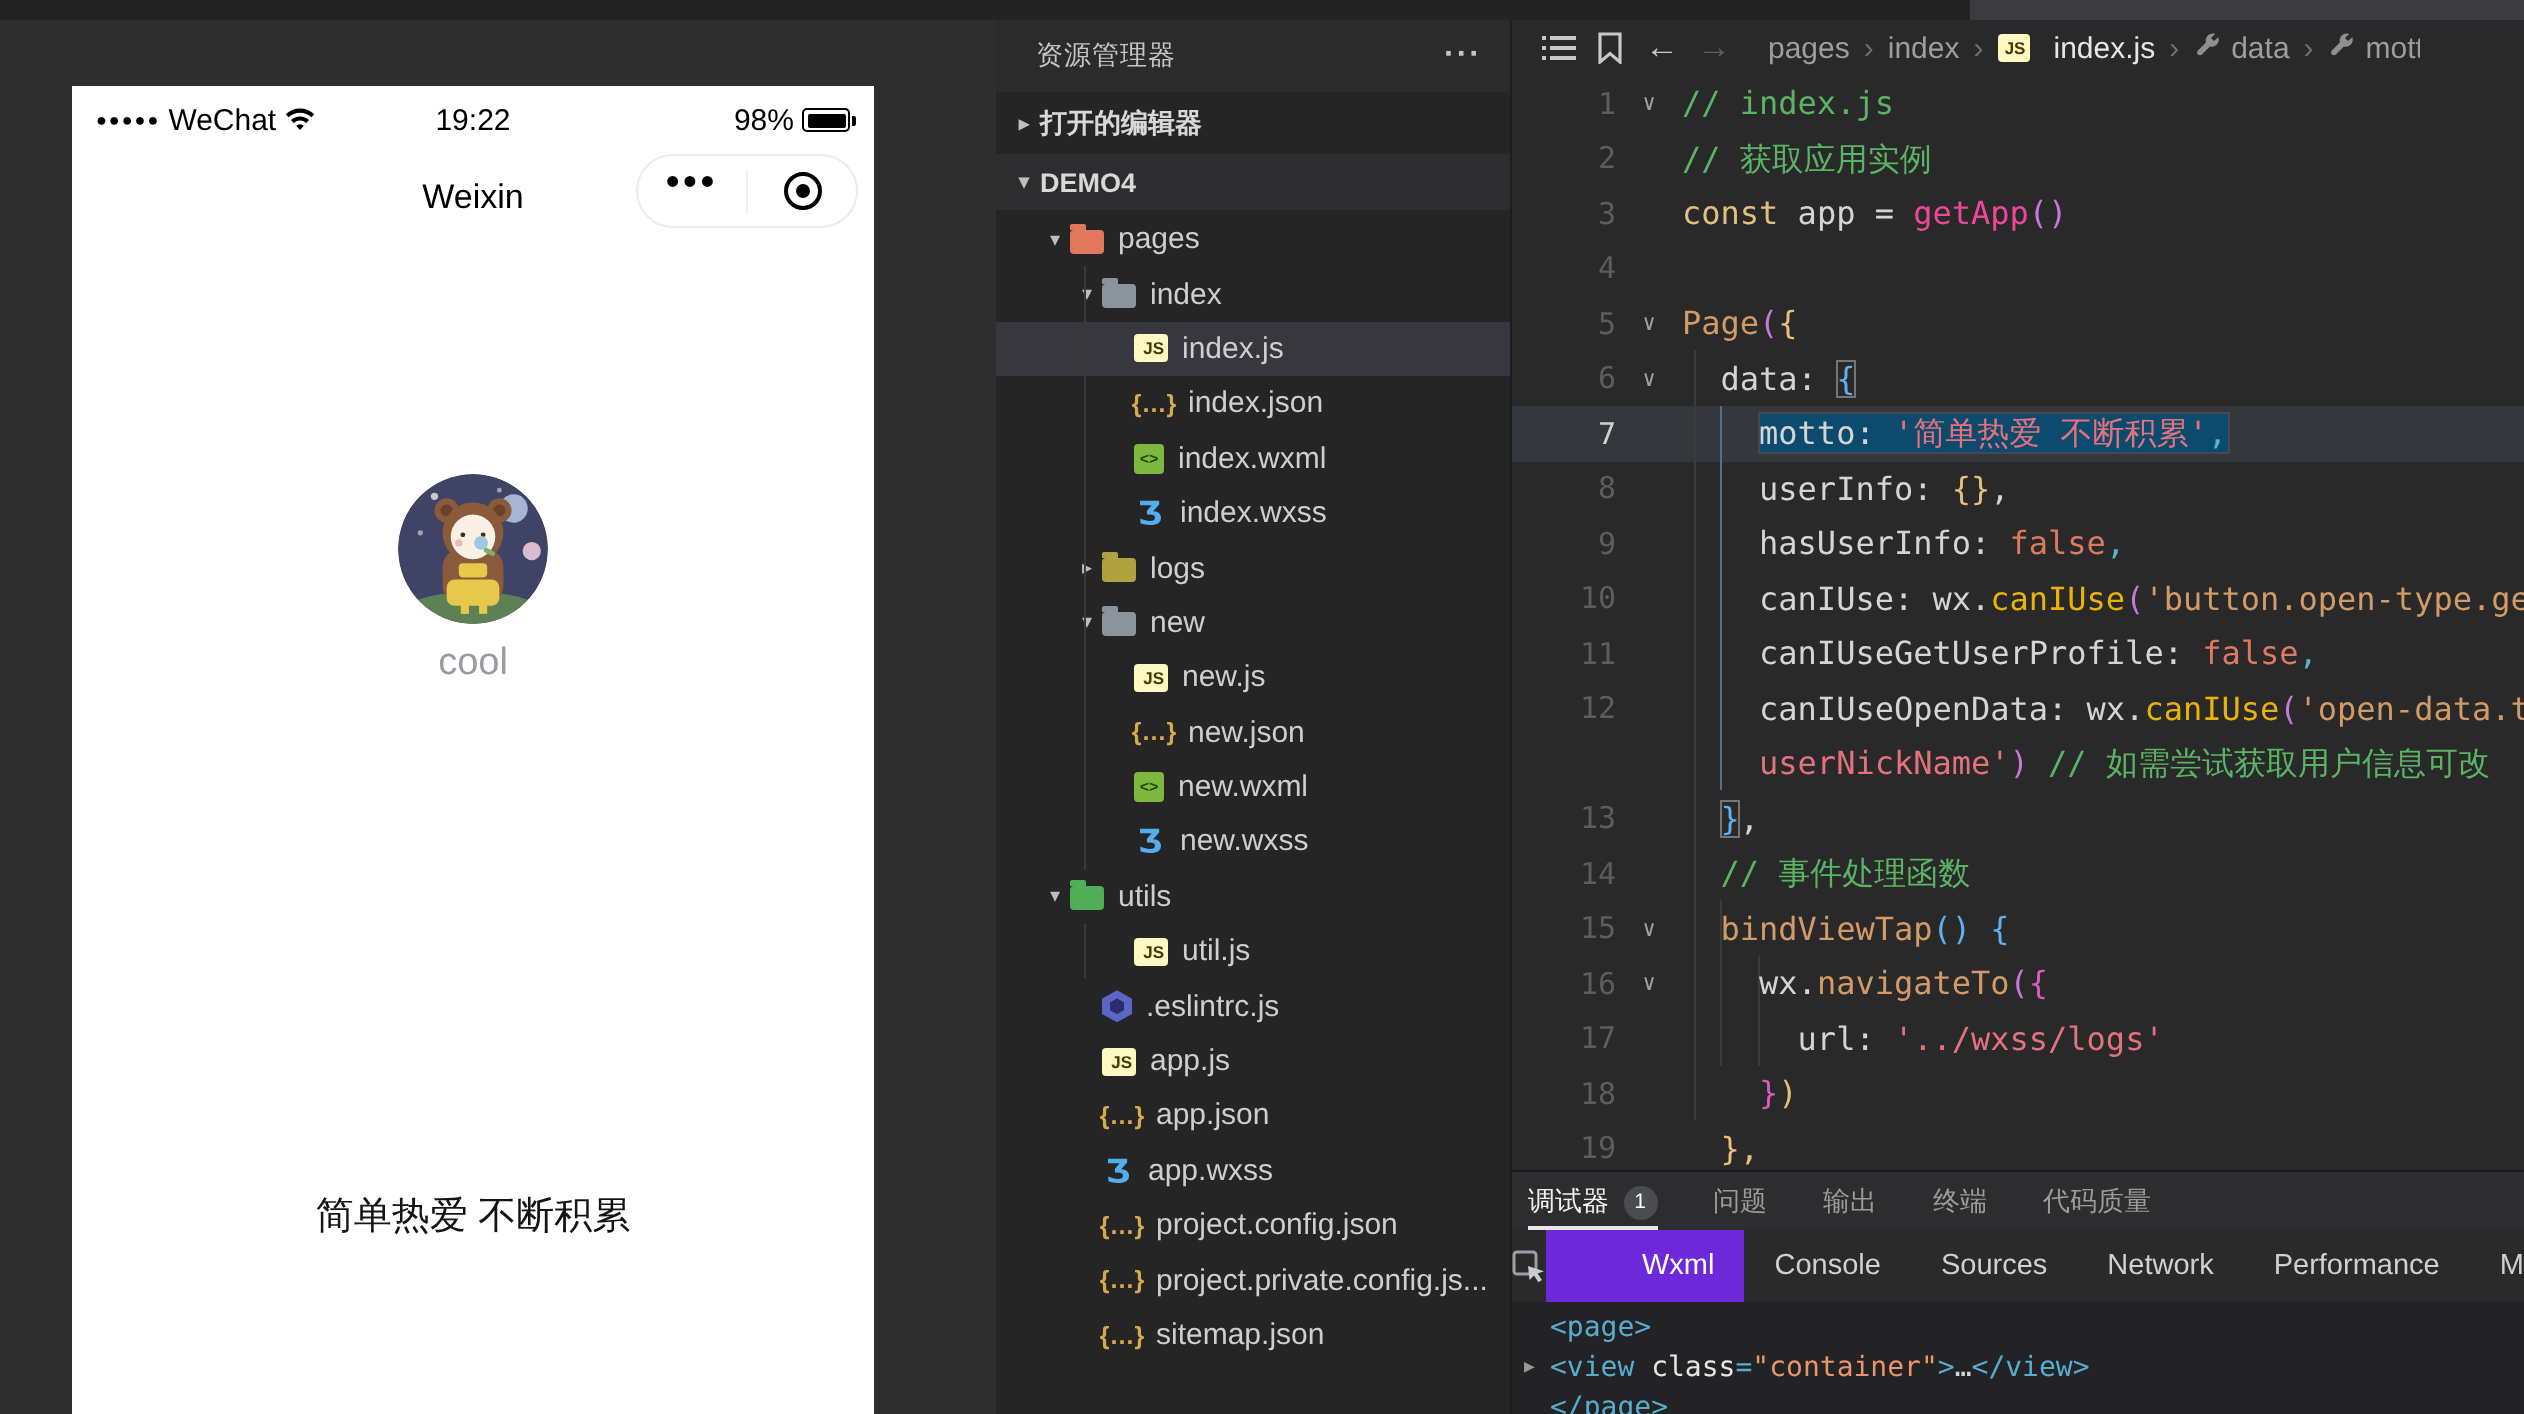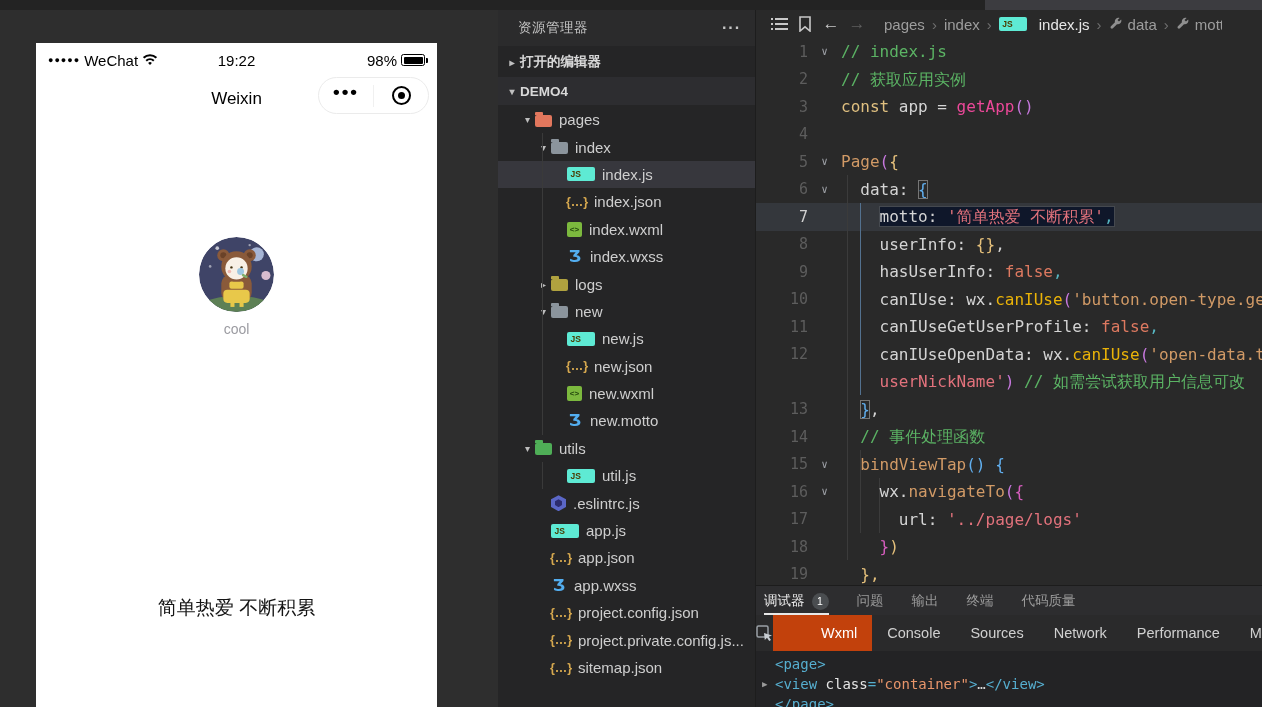--- a/index.html
+++ b/index.html
@@ -26,43 +26,43 @@
   .nav-title { position:absolute; left:0; right:0; top:12px; text-align:center; font-size:17px; color:#000; }
   .capsule { position:absolute; right:8px; top:0; width:111px; height:37px; border:1px solid #ebebeb;
              border-radius:19px; background:#fff; display:flex; align-items:center; }
   .cap-half { flex:1; display:flex; align-items:center; justify-content:center; cursor:pointer; }
   .cap-dots { font-size:19px; font-weight:bold; letter-spacing:2px; color:#000; line-height:10px; padding-bottom:8px; }
   .cap-div { width:1px; height:22px; background:#f0f0f0; }
   .record { position:relative; width:19px; height:19px; border:2.5px solid #000; border-radius:50%; }
   .record::after { content:""; position:absolute; left:50%; top:50%; width:7px; height:7px; margin:-3.5px 0 0 -3.5px;
                    border-radius:50%; background:#000; }
   .avatar { position:absolute; left:163px; top:194px; width:75px; height:75px; border-radius:50%; overflow:hidden; cursor:pointer; }
-  .nickname { position:absolute; left:0; right:0; top:278px; text-align:center; font-size:14px; color:#9b9ba1; }
+  .nickname { position:absolute; left:0; right:0; top:278px; text-align:center; font-size:19px; color:#9b9ba1; }
   .motto-text { position:absolute; left:0; right:0; top:552px; text-align:center; font-size:19px; color:#141414; }
 
   
   .explorer { position:relative; width:257px; height:707px; background:#252526; flex:none; color:#cccccc; }
   .exp-header { position:absolute; top:10px; left:0; right:0; height:36px; background:#2b2b2c;
                 display:flex; align-items:center; padding:0 14px 0 20px; }
   .exp-title { font-size:13.5px; color:#c5c5c5; letter-spacing:.5px; }
   .exp-more { margin-left:auto; color:#c5c5c5; font-size:16px; font-weight:bold; letter-spacing:1px; cursor:pointer; }
   .exp-sec { position:absolute; left:0; right:0; height:28px; display:flex; align-items:center;
              font-weight:bold; font-size:13.5px; color:#d8d8d8; padding-left:6px; cursor:pointer; }
   .exp-sec .sarr { width:16px; font-size:10px; color:#c0c0c0; text-align:center; }
   #exp-sec-0 { top:48px; }
   #exp-sec-1 { top:77px; background:#2d2d30; }
   #tree { position:absolute; top:106px; left:0; right:0; }
   .trow { position:relative; height:27.4px; display:flex; align-items:center; font-size:15px; color:#cecece; cursor:pointer; }
   .trow.sel { background:#37373d; }
   .tguide { position:absolute; left:44px; top:0; bottom:0; width:1px; background:#3a3a3a; }
   .tarr { width:15px; flex:none; font-size:10px; color:#bdbdbd; text-align:center; }
   .tsp  { width:15px; flex:none; }
   .fic { flex:none; margin-right:7px; display:inline-flex; align-items:center; justify-content:center; }
-  .ic-js { width:17px; height:14px; background:#5eead4; border-radius:2px; color:#4a3a00;
-           font-size:8.5px; font-weight:bold; line-height:14px; justify-content:flex-end; padding:0 14px; }
+  .ic-js { width:17px; height:14px; background:#fef9c3; border-radius:2px; color:#4a3a00;
+           font-size:8.5px; font-weight:bold; line-height:14px; justify-content:flex-end; padding:0 2px; }
   .ic-json { width:20px; color:#d7a94f; font-weight:bold; font-size:12.5px; }
   .ic-wxml { width:15px; height:15px; background:#7cb93e; border-radius:2px; color:#23470d; font-size:8px; font-weight:bold; }
   .ic-wxss { width:16px; color:#53aef0; font-size:16px; font-weight:bold; font-family:"DejaVu Sans", sans-serif; }
   .ic-eslint { width:15px; height:16px; background:#5b67c7; clip-path:polygon(50% 0,100% 26%,100% 74%,50% 100%,0 74%,0 26%); position:relative; }
   .ic-eslint::after { content:""; width:7px; height:8px; background:#2c2c6e; clip-path:polygon(50% 0,100% 26%,100% 74%,50% 100%,0 74%,0 26%); }
   .ic-fold { width:17px; height:12px; border-radius:2px; position:relative; margin-top:2px; }
   .ic-fold::before { content:""; position:absolute; top:-3px; left:0; width:8px; height:3px; border-radius:1px 1px 0 0; background:inherit; }
   .f-pages { background:#e2775d; } .f-gray { background:#8b949c; } .f-logs { background:#b0a23f; } .f-utils { background:#4fae57; }
 
   
@@ -82,21 +82,21 @@
   #codewrap { position:absolute; top:38px; left:0; right:0; height:547px; overflow:hidden;
               font-family:"DejaVu Sans Mono", monospace; }
   .guide { position:absolute; width:1px; background:#3b3b3b; z-index:1; }
   #g2 { background:#53718f; }
   .cl { position:relative; height:27.5px; display:flex; align-items:center; }
   .cl-active { background:#34373c; }
   .lnum { width:52px; flex:none; text-align:right; color:#5d5d5d; font-size:15px; }
   .cl-active .lnum { color:#d0d0d0; }
   .lfold { width:33px; flex:none; text-align:center; color:#9da0a6; font-size:11px; cursor:pointer; }
   .lct { white-space:pre; font-size:16px; line-height:27.5px; color:#d4d4d4; z-index:2; }
-  .hlbox { background:#0f172a; outline:1px solid #45494f; }
+  .hlbox { background:#0c4a6e; outline:1px solid #45494f; }
   .c-def  { color:#d4d4d4; }
   .c-com  { color:#5bb364; }
   .c-kw   { color:#e0c080; }
   .c-fn   { color:#ec4899; }
   .c-meth { color:#d19a66; }
   .c-methr{ color:#eab308; }
   .c-str  { color:#e2727c; }
   .c-str2 { color:#d19a66; }
   .c-bool { color:#dd7960; }
   .c-pp   { color:#c678dd; }
@@ -110,21 +110,21 @@
   .debug { position:absolute; left:0; right:0; bottom:0; height:122px; border-top:1px solid #1c1c1c; }
   .dbg-row1 { height:29px; background:#2d2d2f; display:flex; align-items:flex-end; padding:0 8px; gap:28px; }
   .dtab { display:flex; align-items:center; gap:7px; font-size:13.5px; color:#9b9b9b; padding-bottom:5px; cursor:pointer; }
   .dtab.active { color:#f0f0f0; border-bottom:2px solid #e8e8e8; padding-bottom:3px; }
   .badge { width:17px; height:17px; border-radius:50%; background:#4a4d50; color:#fff; font-size:10.5px;
            display:flex; align-items:center; justify-content:center; }
   .dbg-row2 { height:36px; background:#2a2a2b; display:flex; align-items:stretch; }
   .inspect { width:34px; display:flex; align-items:center; justify-content:center; cursor:pointer; }
   .vsep { width:1px; background:#454545; margin:8px 0; }
   .ctab { display:flex; align-items:center; padding:0 15px; font-size:14.5px; color:#d0d0d0; cursor:pointer; white-space:nowrap; }
-  .ctab.active { background:#c2410c; color:#fff;padding-left:48px; }
+  .ctab.active { background:#6d28d9; color:#fff;padding-left:48px; }
   .ctab.clipped { max-width:32px; overflow:hidden; padding-right:0; }
   .dbg-content { height:57px; background:#232325; overflow:hidden; padding:3px 0 0 6px;
                  font-family:"DejaVu Sans Mono", monospace; font-size:14px; }
   .wline { height:20px; line-height:20px; white-space:pre; display:flex; align-items:flex-start; }
   .warr { width:13px; flex:none; font-size:9px; color:#9a9a9a; cursor:pointer; }
   .wsp { width:13px; flex:none; }
   .w-tag { color:#56aecf; } .w-attr { color:#e5e5e5; } .w-val { color:#e8956a; } .w-txt { color:#d4d4d4; }
 </style>
 </head>
 <body>
@@ -281,21 +281,21 @@
         <div class="trow" style="padding-left: 54px;">
           <i class="tguide"></i>
           <span class="tsp"></span>
           <span class="fic ic-wxml">&lt;&gt;</span>
           <span class="tlabel">new.wxml</span>
         </div>
         <div class="trow" style="padding-left: 54px;">
           <i class="tguide"></i>
           <span class="tsp"></span>
           <span class="fic ic-wxss">Ʒ</span>
-          <span class="tlabel">new.motto</span>
+          <span class="tlabel">new.wxss</span>
         </div>
         <div class="trow" style="padding-left: 22px;">
           <span class="tarr">▾</span>
           <span class="fic ic-fold f-utils"></span>
           <span class="tlabel">utils</span>
         </div>
         <div class="trow" style="padding-left: 54px;">
           <i class="tguide"></i>
           <span class="tsp"></span>
           <span class="fic ic-js">JS</span>
@@ -475,21 +475,21 @@
             <span class="lct"><span class="c-def">  </span><span class="c-meth">bindViewTap</span><span class="c-blue">()</span><span class="c-def"> </span><span class="c-blue">{</span></span>
           </div>
           <div class="cl">
             <span class="lnum">16</span>
             <span class="lfold">∨</span>
             <span class="lct"><span class="c-def">    wx.</span><span class="c-meth">navigateTo</span><span class="c-pp">(</span><span class="c-pink">{</span></span>
           </div>
           <div class="cl">
             <span class="lnum">17</span>
             <span class="lfold"></span>
-            <span class="lct"><span class="c-def">      url: </span><span class="c-str">'../page/logs'</span></span>
+            <span class="lct"><span class="c-def">      url: </span><span class="c-str">'../wxss/logs'</span></span>
           </div>
           <div class="cl">
             <span class="lnum">18</span>
             <span class="lfold"></span>
             <span class="lct"><span class="c-def">    </span><span class="c-pink">}</span><span class="c-gold">)</span></span>
           </div>
           <div class="cl">
             <span class="lnum">19</span>
             <span class="lfold"></span>
             <span class="lct"><span class="c-def">  </span><span class="c-gold">},</span></span>

